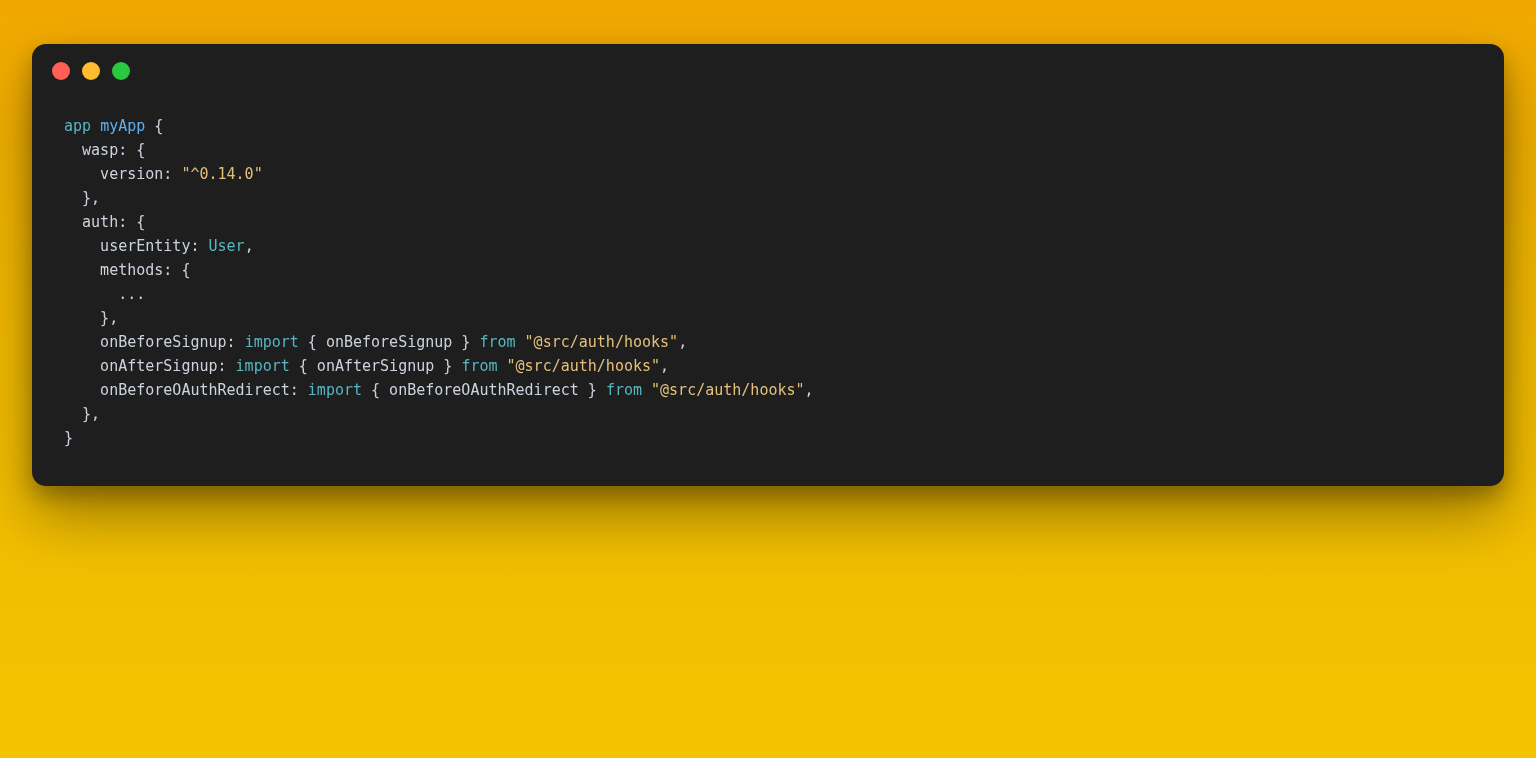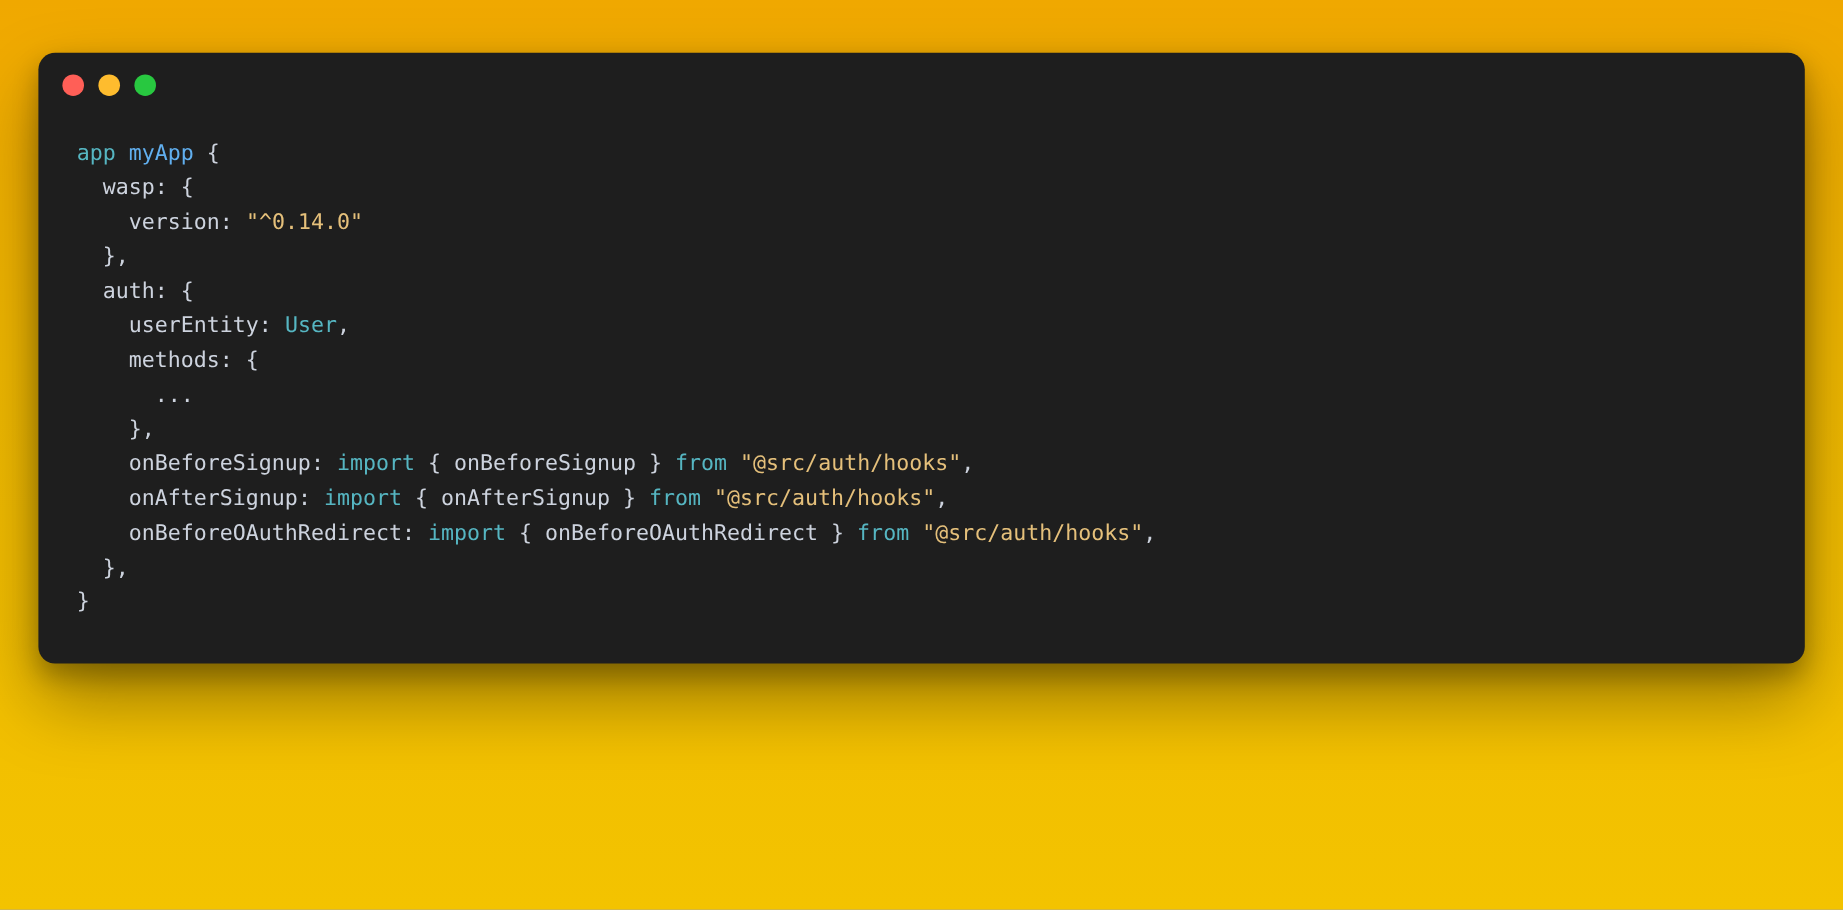--- a/index.html
+++ b/index.html
@@ -33,21 +33,21 @@
     width: 18px; height: 18px; border-radius: 50%;
   }
   .dot.red { background: #ff5f57; }
   .dot.yellow { background: #febc2e; }
   .dot.green { background: #28c840; }
 
   pre.code {
     margin: 0;
     padding: 16px 32px 0 32px;
     font-family: ui-monospace, SFMono-Regular, Menlo, Monaco, Consolas, monospace;
-    font-size: 18px;
+    font-size: 15px;
     line-height: 1.6;
     color: #cdd3de;
     white-space: pre;
   }
 
   .tok-kw     { color: #56b6c2; }
   .tok-name   { color: #61afef; }
   .tok-punc   { color: #cdd3de; }
   .tok-key    { color: #cdd3de; }
   .tok-str    { color: #e5c07b; }

